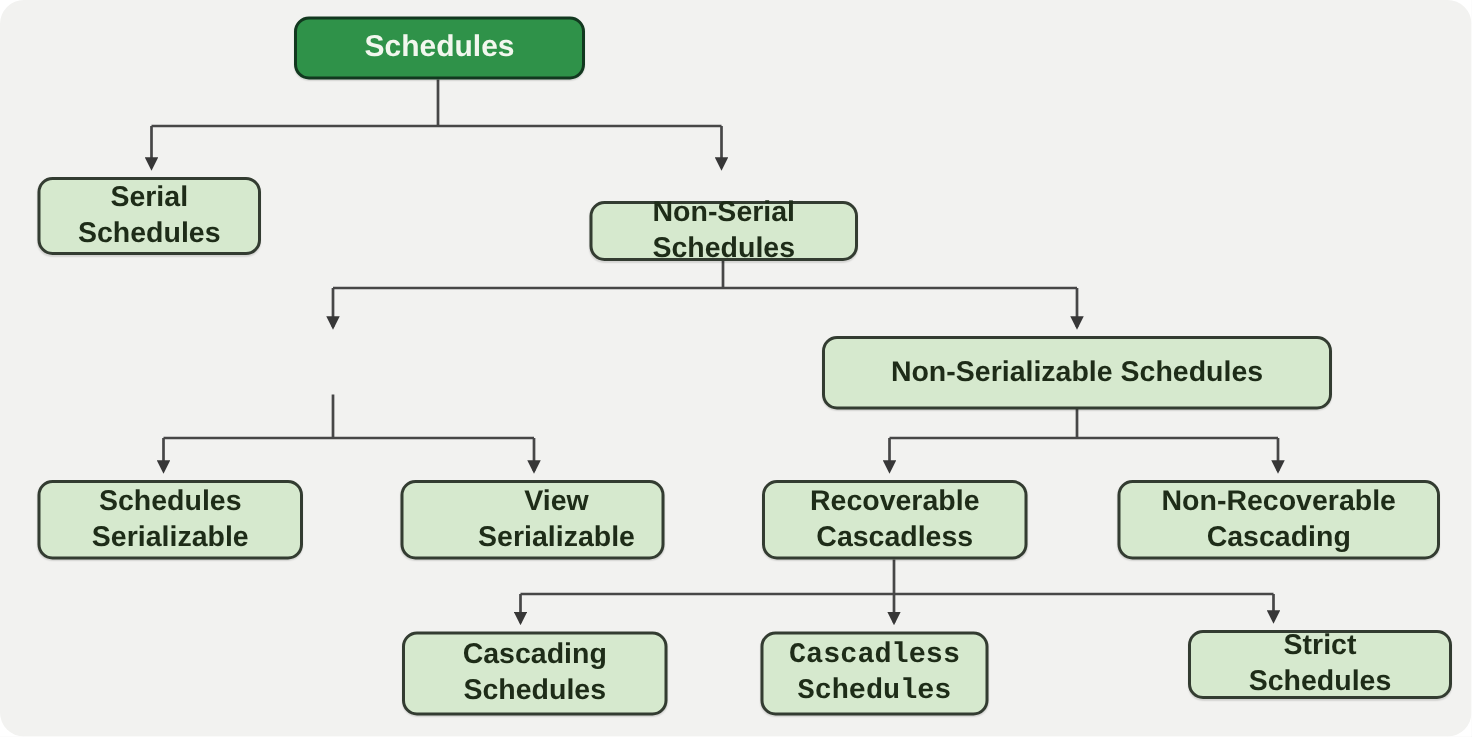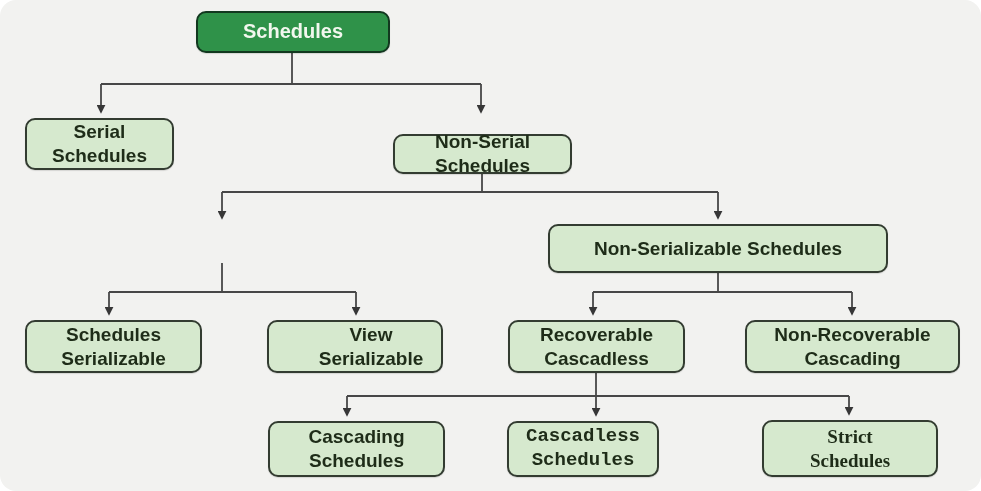--- a/index.html
+++ b/index.html
@@ -50,21 +50,21 @@
   #n-serial             { left: 25px;  top: 118px; width: 149px; height: 52px; }
   #n-non_serial         { left: 393px; top: 134px; width: 179px; height: 40px; text-align: right; }
   #n-serializable       { left: 82px;  top: 224px; width: 281px; height: 39px; }
   #n-non_serializable   { left: 548px; top: 224px; width: 340px; height: 49px; }
   #n-conflict_serializable { left: 25px;  top: 320px; width: 177px; height: 53px; }
   #n-view_serializable  { left: 267px; top: 320px; width: 176px; height: 53px; padding-left: 32px; }
   #n-recoverable        { left: 508px; top: 320px; width: 177px; height: 53px; }
   #n-non_recoverable    { left: 745px; top: 320px; width: 215px; height: 53px; }
   #n-cascading          { left: 268px; top: 421px; width: 177px; height: 56px; }
   #n-cascadless         { left: 507px; top: 421px; width: 152px; height: 56px; font-family: Liberation Mono, monospace; }
-  #n-strict             { left: 762px; top: 420px; width: 176px; height: 57px; font-family: Liberation Serif, serif; }
+  #n-strict             { left: 792px; top: 420px; width: 176px; height: 46px; }
 </style>
 </head>
 <body>
 
 <div class="canvas">
 
   <svg class="edges-layer" viewBox="0 0 981 491" xmlns="http://www.w3.org/2000/svg">
     <defs>
       <marker id="arrow" viewBox="0 0 10 10" refX="8" refY="5" markerWidth="9" markerHeight="9" orient="auto" markerUnits="userSpaceOnUse">
         <path d="M0,0 L10,5 L0,10 z" fill="#373737"></path>

